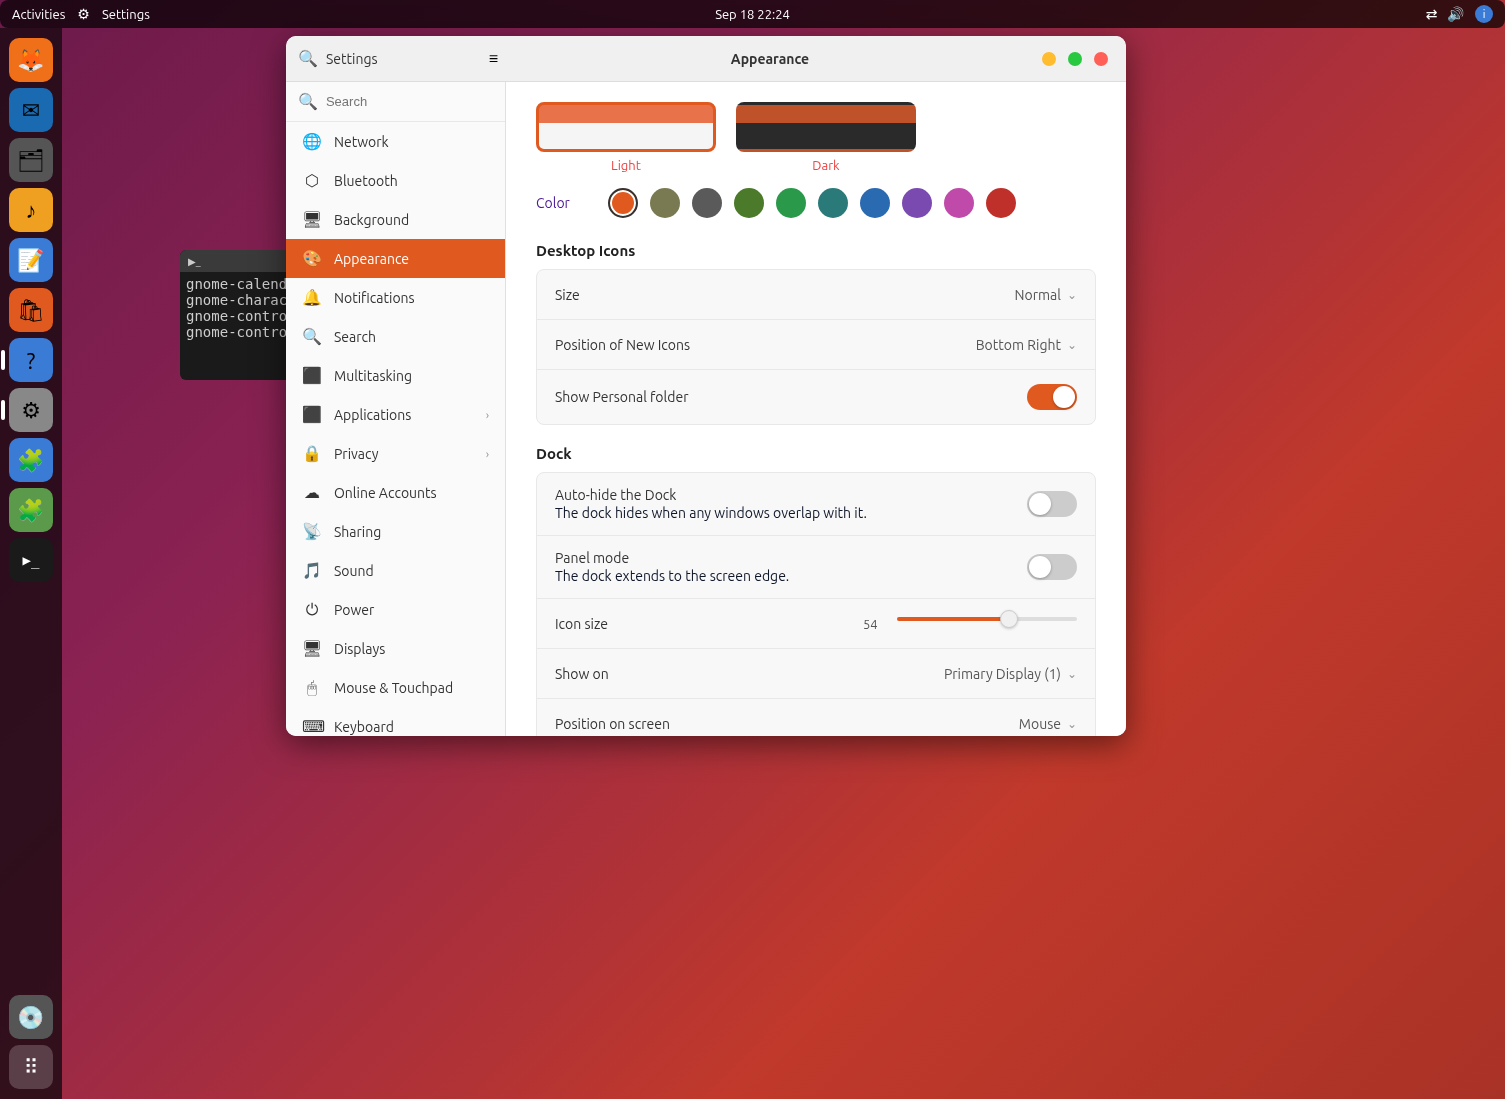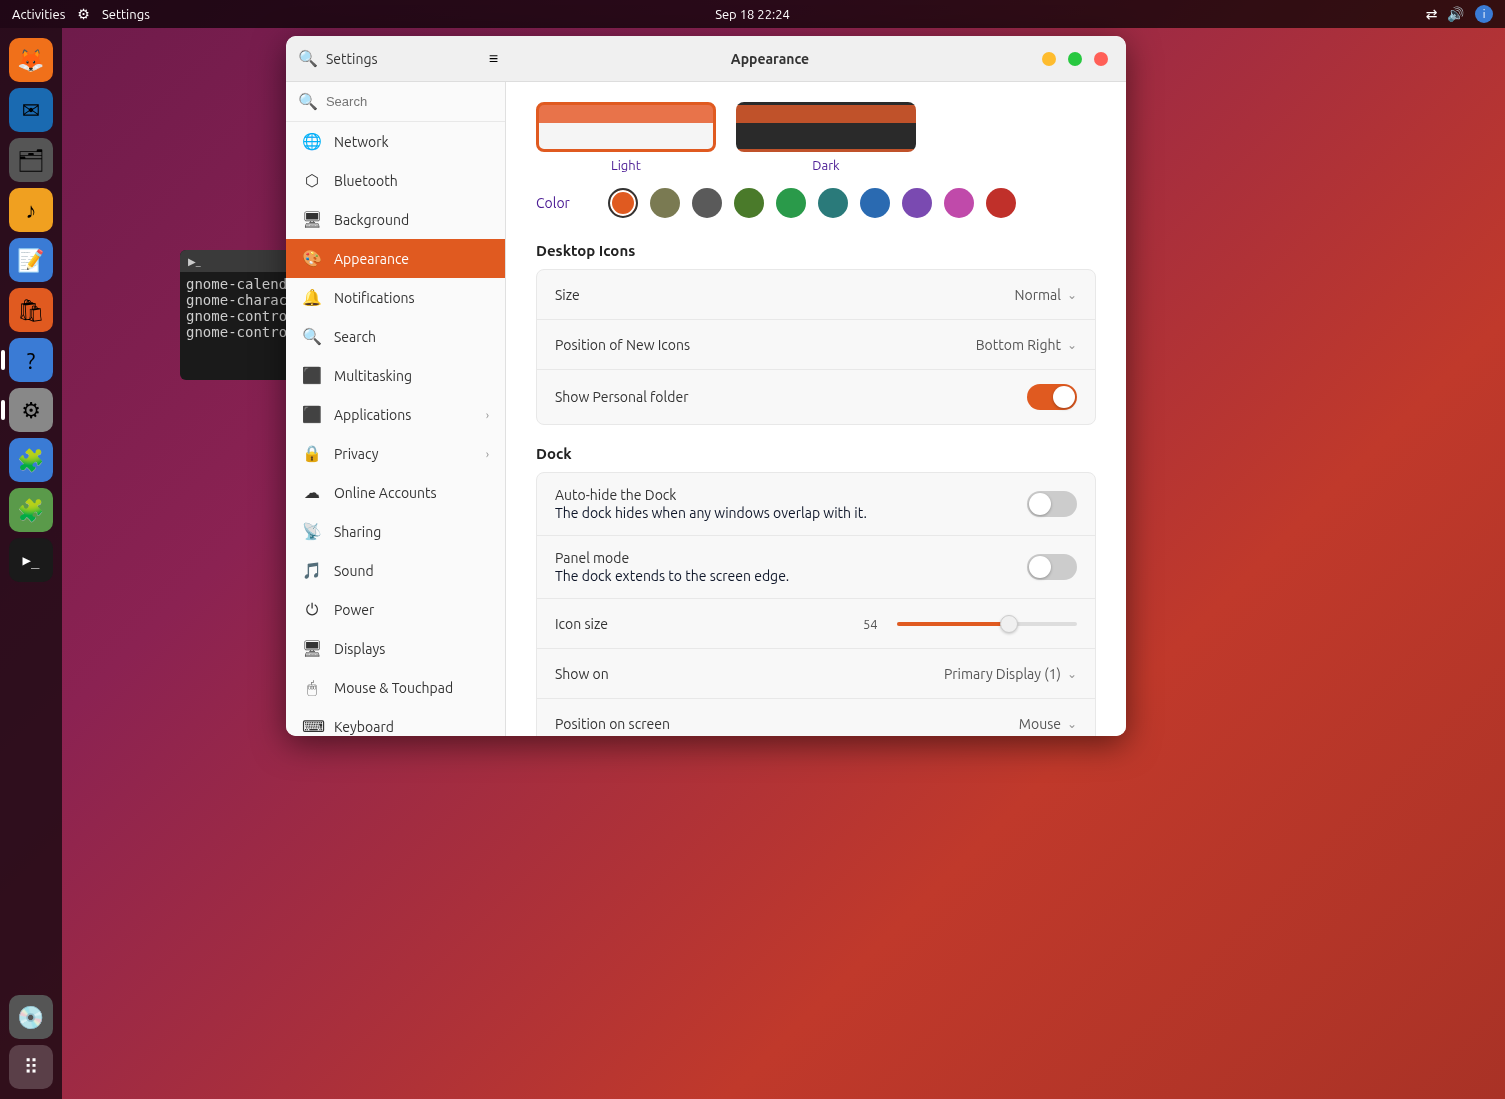--- a/index.html
+++ b/index.html
@@ -18,20 +18,21 @@
       top: 0; left: 0; right: 0;
       height: 28px;
       background: rgba(0,0,0,0.7);
       display: flex;
       align-items: center;
       justify-content: space-between;
       padding: 0 12px;
       color: #fff;
       font-size: 13px;
       z-index: 100;
+      border-radius: 8px;
     }
     .topbar-left { display: flex; align-items: center; gap: 12px; }
     .topbar-center { position: absolute; left: 50%; transform: translateX(-50%); font-size: 13px; }
     .topbar-right { display: flex; align-items: center; gap: 10px; margin-left: auto; }
 
     
     .dock {
       position: absolute;
       left: 0; top: 28px; bottom: 0;
       width: 62px;
@@ -210,21 +211,21 @@
       border: 3px solid transparent;
       cursor: pointer;
     }
     .theme-preview.light-theme {
       background: linear-gradient(to bottom, #e8734a 0%, #e8734a 40%, #f5f5f5 40%);
       border-color: #e05a20;
     }
     .theme-preview.dark-theme {
       background: linear-gradient(to bottom, #c0522a 0%, #c0522a 40%, #2a2a2a 40%);
     }
-    .theme-label { font-size: 13px; color: #4c1d95; }
+    .theme-label { font-size: 13px; color: #ef4444; }
 
     
     .color-row {
       display: flex;
       align-items: center;
       margin-bottom: 24px;
       gap: 12px;
     }
     .color-label { font-size: 14px; color: #4c1d95; width: 60px; }
     .color-swatch {
@@ -289,21 +290,21 @@
       top: 2px;
       transition: left 0.2s;
       box-shadow: 0 1px 3px rgba(0,0,0,0.3);
     }
     .toggle.on .toggle-knob { left: 26px; }
     .toggle.off .toggle-knob { left: 2px; }
 
     
     .slider-container {
       display: flex;
-      align-items: center;
+      align-items: flex-start;
       gap: 10px;
       flex: 1;
       justify-content: flex-end;
     }
     .slider-value { font-size: 13px; color: #555; min-width: 24px; }
     .slider-track {
       width: 180px;
       height: 4px;
       background: #ddd;
       border-radius: 2px;

